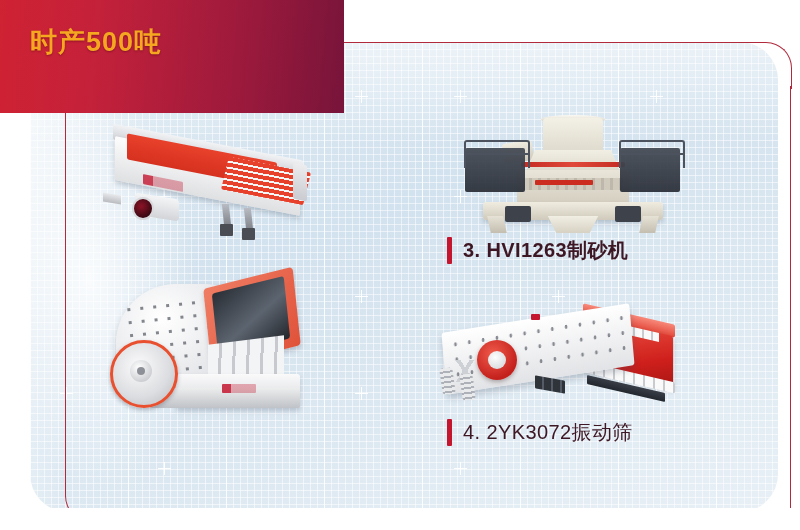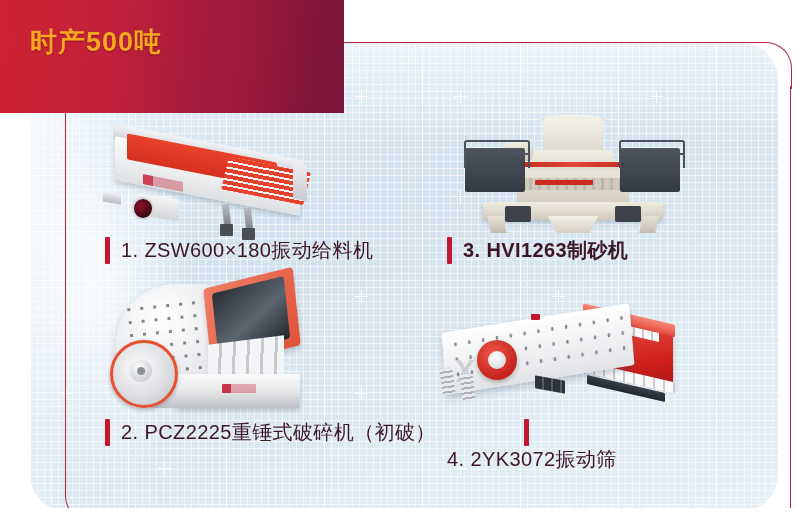--- a/index.html
+++ b/index.html
@@ -245,42 +245,34 @@
     <div class="logo"></div>
     <div class="brk"></div>
     <div class="motor"></div>
     <div class="mface"></div>
     <div class="leg" style="left:118px;top:76px;transform:skewX(6deg);"></div>
     <div class="leg" style="left:140px;top:80px;transform:skewX(6deg);"></div>
     <div class="foot" style="left:115px;top:96px;"></div>
     <div class="foot" style="left:137px;top:100px;"></div>
   </div>
 
-  <div class="cap" style="left:105px;top:237px;">
-    <span class="bar"></span>
-    <span class="txt">1. ZSW600×180振动给料机</span>
-  </div>
 
   <div class="mach" id="crusher">
     <div class="drum"></div>
     <div class="dots"></div>
     <div class="mouth"></div>
     <div class="mouth-in"></div>
     <div class="ribs"></div>
     <div class="base"></div>
     <div class="base2"></div>
     <div class="blogo"></div>
     <div class="fly"></div>
     <div class="hub"></div>
   </div>
 
-  <div class="cap" style="left:105px;top:419px;">
-    <span class="bar"></span>
-    <span class="txt">2. PCZ2225重锤式破碎机（初破）</span>
-  </div>
 
   <div class="mach" id="sand">
     <div class="hoptop"></div>
     <div class="hopper"></div>
     <div class="motorL"></div>
     <div class="cone"></div>
     <div class="redband"></div>
     <div class="mid"></div>
     <div class="midband"></div>
     <div class="redbar"></div>
@@ -310,18 +302,18 @@
     <div class="frame2"></div>
     <div class="bolts"></div>
     <div class="tab"></div>
     <div class="vib"></div>
     <div class="xbr"></div>
     <div class="spr sprA"></div>
     <div class="spr sprB"></div>
     <div class="blk"></div>
   </div>
 
-  <div class="cap" style="left:447px;top:419px;flex-direction:column;">
+  <div class="cap" style="left:447px;top:419px;">
     <span class="bar"></span>
     <span class="txt">4. 2YK3072振动筛</span>
   </div>
 
 </div>
 
 </body></html>

